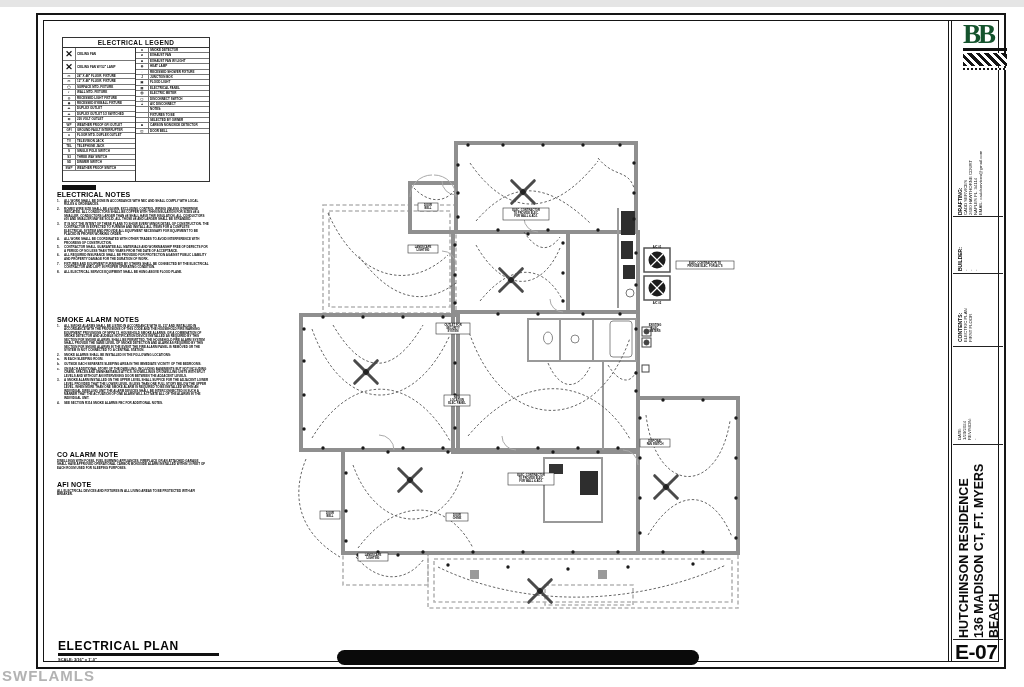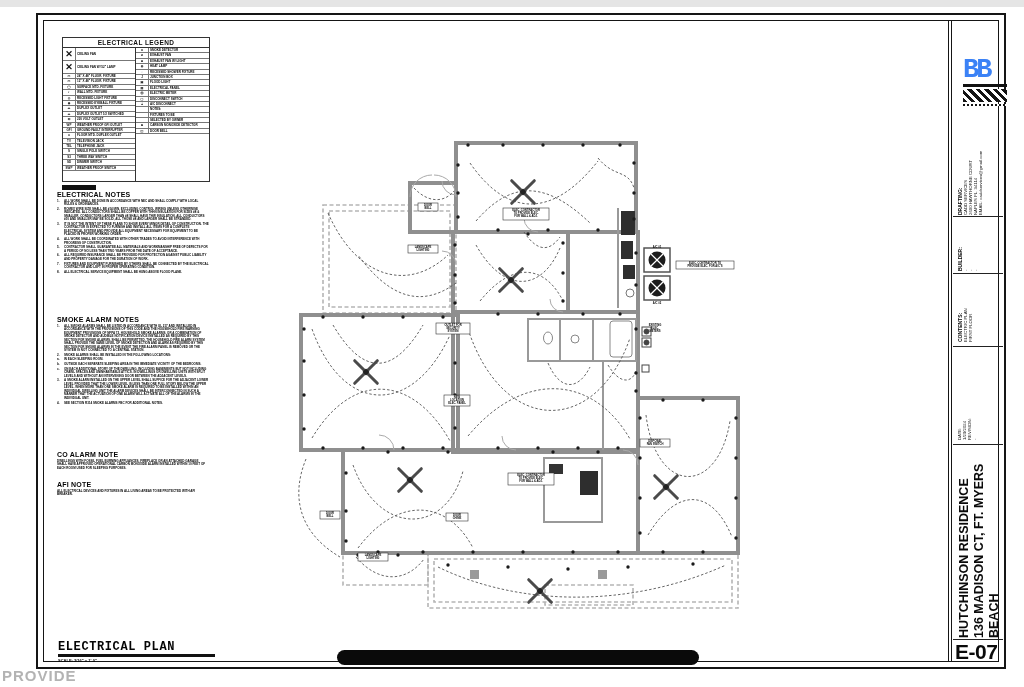--- a/index.html
+++ b/index.html
@@ -25,30 +25,30 @@
   .stamp-bar{position:absolute;left:62px;top:185px;width:34px;height:5px;background:#111;}
   
   .notes{position:absolute;left:57px;width:152px;}
   .note-h{font-size:7px;font-weight:700;letter-spacing:.2px;margin-bottom:1.5px;color:#050505;}
   .nlist{margin:0;padding:0;list-style:none;}
   .nitem{display:flex;margin-bottom:1.2px;}
   .nnum{width:7px;flex:none;font-size:3px;font-weight:700;line-height:3.5px;color:#050505;}
   .ntext{flex:1;font-size:3px;font-weight:600;line-height:3.5px;color:#050505;}
   
   .plan-title{position:absolute;left:58px;top:636px;width:210px;}
-  .pt-label{font-size:12px;font-weight:700;letter-spacing:.6px;border-bottom:3px solid #111;display:inline-block;padding-right:40px;color:#050505;font-family:Liberation Mono, monospace;}
+  .pt-label{font-size:12px;font-weight:700;letter-spacing:.6px;border-bottom:3px solid #111;display:inline-block;padding-right:40px;color:#050505;}
   .pt-scale{font-size:4px;font-weight:700;margin-top:1px;color:#050505;}
   
   .plan-svg{position:absolute;left:298px;top:133px;}
   
   .redaction-bar{position:absolute;left:337px;top:650px;width:362px;height:15px;background:#0a0a0a;border-radius:8px;}
   
   .rot{writing-mode:vertical-rl;transform:rotate(180deg);}
   .tb-logo{position:absolute;left:963px;top:21px;width:44px;height:64px;}
-  .logo-bb{display:block;font-size:27px;font-weight:700;letter-spacing:-3px;line-height:26px;color:#3b82f6;font-family:Liberation Mono, monospace;margin-top:36px;}
+  .logo-bb{display:block;font-size:27px;font-weight:700;letter-spacing:-3px;line-height:26px;color:#14532d;font-family:Liberation Serif, serif;}
   .logo-bar{height:3px;background:#111;margin-top:1px;}
   .logo-hatch{height:13px;margin-top:2px;background:repeating-linear-gradient(45deg,#141414 0 3px,#fff 3px 6px);}
   .logo-dots{height:2px;margin-top:2px;background:repeating-linear-gradient(90deg,#141414 0 2px,#fff 2px 4px);}
   .tb-sec{position:absolute;left:957px;width:46px;overflow:hidden;}
   .tb-sec .hd{font-size:5px;font-weight:700;color:#050505;}
   .tb-sec .ln{font-size:4.3px;font-weight:500;color:#161616;}
   .tb-drafting{top:95px;height:120px;}
   .tb-builder{top:219px;height:52px;}
   .tb-contents{top:276px;height:66px;}
   .tb-daterev{top:350px;height:90px;}
@@ -674,14 +674,14 @@
   <div class="tb-rule" style="top:444px"></div>
 
   <div class="tb-project rot">
     <div class="p1">HUTCHINSON RESIDENCE</div>
     <div class="p2">136 MADISON CT, FT. MYERS BEACH</div>
   </div>
 
   <div class="tb-rule" style="top:639px"></div>
   <div class="tb-sheet">E-07</div>
 
-  <div class="watermark">PROVIDE</div>
+  <div class="watermark">SWFLAMLS</div>
 </div>
 
 </body></html>

